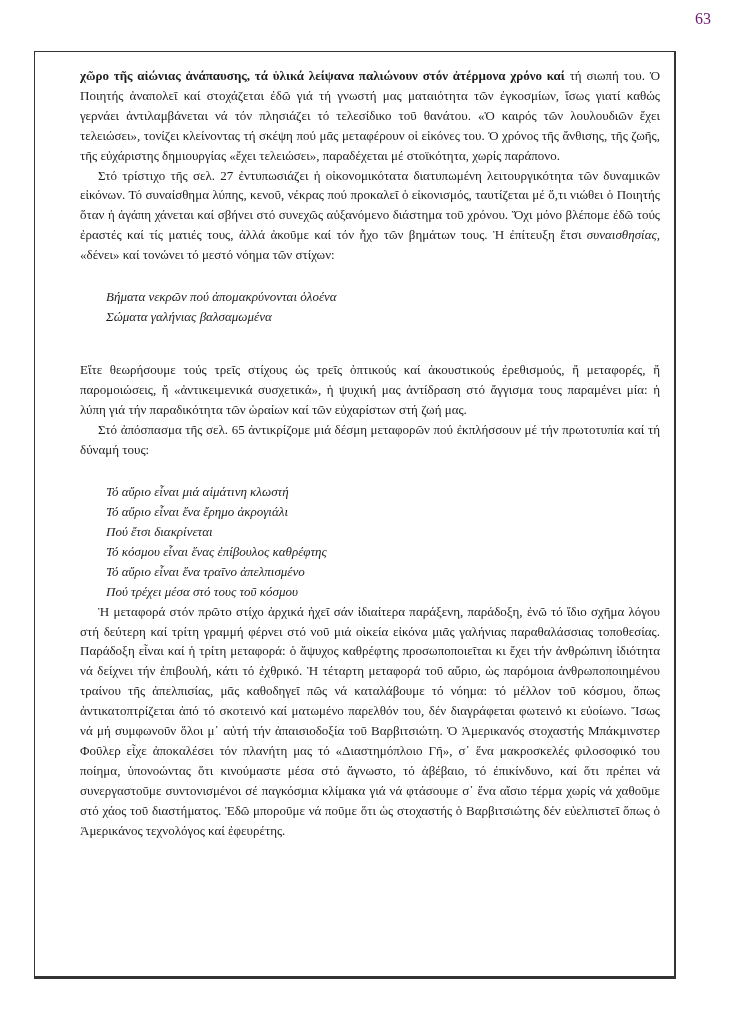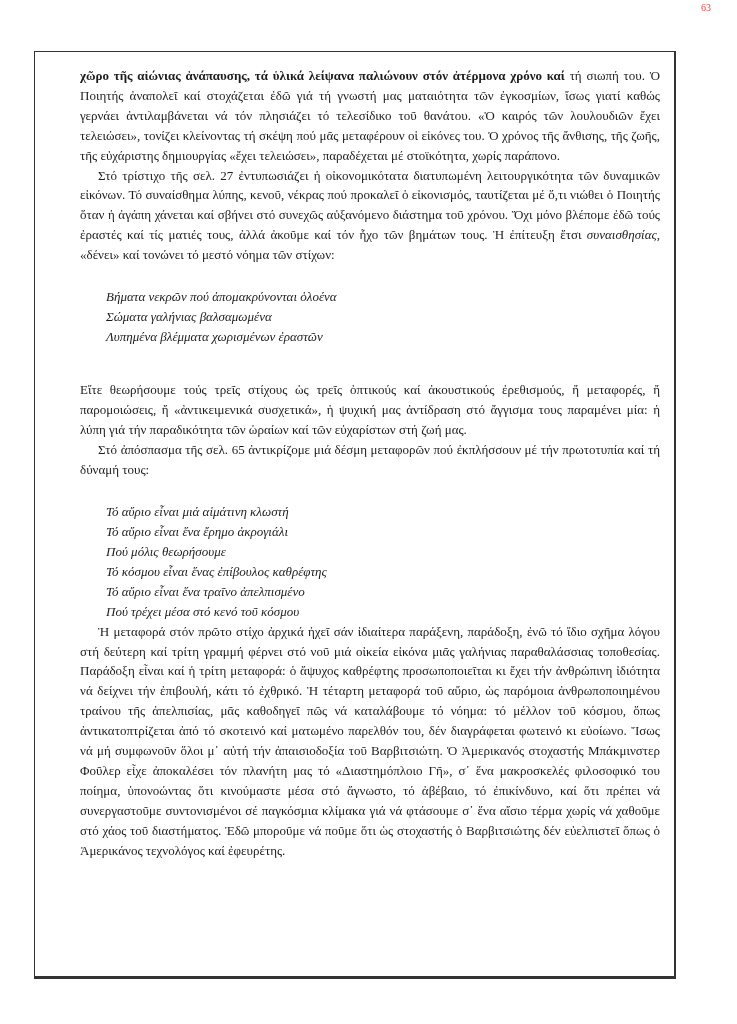--- a/index.html
+++ b/index.html
@@ -1,18 +1,18 @@
 <!DOCTYPE html>
 <html><head>
 <meta charset="utf-8">
 <style>
   html, body { margin:0; padding:0; background:#ffffff; }
   body { width:737px; height:1024px; position:relative; overflow:hidden;
          font-family:"Liberation Serif", "DejaVu Serif", serif; color:#1c1c1c; }
-  .page-number { position:absolute; right:26px; top:2px; font-size:10px; color:#ef4444; }
+  .page-number { position:absolute; right:26px; top:10px; font-size:16px; color:#701a75; }
   .frame { position:absolute; left:34px; top:51px; width:642px; height:928px;
            border-left:1.5px solid #333; border-top:1.5px solid #333;
            border-right:2px solid #333; border-bottom:3px solid #333; box-sizing:border-box; }
   .content { position:absolute; left:80px; top:66px; width:580px; font-size:13px; line-height:19.9px; }
   .content p { margin:0; text-align:justify; text-align-last:left; }
   .content p.indent { text-indent:18px; }
   .poem { margin:0; padding-left:26px; font-style:italic; }
   .poem div { line-height:20px; }
   .poem1 { margin-top:22px; margin-bottom:33px; }
   .poem2 { margin-top:22px; padding-left:26px; }
@@ -26,29 +26,28 @@
 <div class="frame"></div>
 
 <div class="content">
   <p><span class="first-line" style="font-weight:bold;">χῶρο τῆς αἰώνιας ἀνάπαυσης, τά ὑλικά λείψανα παλιώνουν στόν ἀτέρμονα χρόνο καί</span> <span>τή σιωπή του. Ὁ Ποιητής ἀναπολεῖ καί στοχάζεται ἐδῶ γιά τή γνωστή μας ματαιότητα τῶν ἐγκοσμίων, ἴσως γιατί καθώς γερνάει ἀντιλαμβάνεται νά τόν πλησιάζει τό τελεσίδικο τοῦ θανάτου. «Ὁ καιρός τῶν λουλουδιῶν ἔχει τελειώσει», τονίζει κλείνοντας τή σκέψη πού μᾶς μεταφέρουν οἱ εἰκόνες του. Ὁ χρόνος τῆς ἄνθισης, τῆς ζωῆς, τῆς εὐχάριστης δημιουργίας «ἔχει τελειώσει», παραδέχεται μέ στοϊκότητα, χωρίς παράπονο.</span></p>
 
   <p class="indent"><span>Στό τρίστιχο τῆς σελ. 27 ἐντυπωσιάζει ἡ οἰκονομικότατα διατυπωμένη λειτουργικότητα τῶν δυναμικῶν εἰκόνων. Τό συναίσθημα λύπης, κενοῦ, νέκρας πού προκαλεῖ ὁ εἰκονισμός, ταυτίζεται μέ ὅ,τι νιώθει ὁ Ποιητής ὅταν ἡ ἀγάπη χάνεται καί σβήνει στό συνεχῶς αὐξανόμενο διάστημα τοῦ χρόνου. Ὄχι μόνο βλέπομε ἐδῶ τούς ἐραστές καί τίς ματιές τους, ἀλλά ἀκοῦμε καί τόν ἦχο τῶν βημάτων τους. Ἡ ἐπίτευξη ἔτσι</span> <em class="it">συναισθησίας,</em><span> «δένει» καί τονώνει τό μεστό νόημα τῶν στίχων:</span></p>
 
   <div class="poem poem1">
     <div>Βήματα νεκρῶν πού ἀπομακρύνονται ὁλοένα</div>
     <div>Σώματα γαλήνιας βαλσαμωμένα</div>
-    <div>Λυπημένα βλέμματα χωρισμένων ἐραστῶν</div>
   </div>
 
   <p>Εἴτε θεωρήσουμε τούς τρεῖς στίχους ὡς τρεῖς ὀπτικούς καί ἀκουστικούς ἐρεθισμούς, ἤ μεταφορές, ἤ παρομοιώσεις, ἤ «ἀντικειμενικά συσχετικά», ἡ ψυχική μας ἀντίδραση στό ἄγγισμα τους παραμένει μία: ἡ λύπη γιά τήν παραδικότητα τῶν ὡραίων καί τῶν εὐχαρίστων στή ζωή μας.</p>
   <p class="indent">Στό ἀπόσπασμα τῆς σελ. 65 ἀντικρίζομε μιά δέσμη μεταφορῶν πού ἐκπλήσσουν μέ τήν πρωτοτυπία καί τή δύναμή τους:</p>
 
   <div class="poem poem2">
     <div>Τό αὔριο εἶναι μιά αἱμάτινη κλωστή</div>
     <div>Τό αὔριο εἶναι ἕνα ἔρημο ἀκρογιάλι</div>
-    <div>Πού μόλις θεωρήσουμε</div>
+    <div>Πού ἔτσι διακρίνεται</div>
     <div>Τό κόσμου εἶναι ἕνας ἐπίβουλος καθρέφτης</div>
     <div>Τό αὔριο εἶναι ἕνα τραῖνο ἀπελπισμένο</div>
-    <div>Πού τρέχει μέσα στό κενό τοῦ κόσμου</div>
+    <div>Πού τρέχει μέσα στό τους τοῦ κόσμου</div>
   </div>
 
   <p class="indent">Ἡ μεταφορά στόν πρῶτο στίχο ἀρχικά ἠχεῖ σάν ἰδιαίτερα παράξενη, παράδοξη, ἐνῶ τό ἴδιο σχῆμα λόγου στή δεύτερη καί τρίτη γραμμή φέρνει στό νοῦ μιά οἰκεία εἰκόνα μιᾶς γαλήνιας παραθαλάσσιας τοποθεσίας. Παράδοξη εἶναι καί ἡ τρίτη μεταφορά: ὁ ἄψυχος καθρέφτης προσωποποιεῖται κι ἔχει τήν ἀνθρώπινη ἰδιότητα νά δείχνει τήν ἐπιβουλή, κάτι τό ἐχθρικό. Ἡ τέταρτη μεταφορά τοῦ αὔριο, ὡς παρόμοια ἀνθρωποποιημένου τραίνου τῆς ἀπελπισίας, μᾶς καθοδηγεῖ πῶς νά καταλάβουμε τό νόημα: τό μέλλον τοῦ κόσμου, ὅπως ἀντικατοπτρίζεται ἀπό τό σκοτεινό καί ματωμένο παρελθόν του, δέν διαγράφεται φωτεινό κι εὐοίωνο. Ἴσως νά μή συμφωνοῦν ὅλοι μ᾽ αὐτή τήν ἀπαισιοδοξία τοῦ Βαρβιτσιώτη. Ὁ Ἀμερικανός στοχαστής Μπάκμινστερ Φοῦλερ εἶχε ἀποκαλέσει τόν πλανήτη μας τό «Διαστημόπλοιο Γῆ», σ᾽ ἕνα μακροσκελές φιλοσοφικό του ποίημα, ὑπονοώντας ὅτι κινούμαστε μέσα στό ἄγνωστο, τό ἀβέβαιο, τό ἐπικίνδυνο, καί ὅτι πρέπει νά συνεργαστοῦμε συντονισμένοι σέ παγκόσμια κλίμακα γιά νά φτάσουμε σ᾽ ἕνα αἴσιο τέρμα χωρίς νά χαθοῦμε στό χάος τοῦ διαστήματος. Ἐδῶ μποροῦμε νά ποῦμε ὅτι ὡς στοχαστής ὁ Βαρβιτσιώτης δέν εὐελπιστεῖ ὅπως ὁ Ἀμερικάνος τεχνολόγος καί ἐφευρέτης.</p>
 </div>
 
 </body></html>

